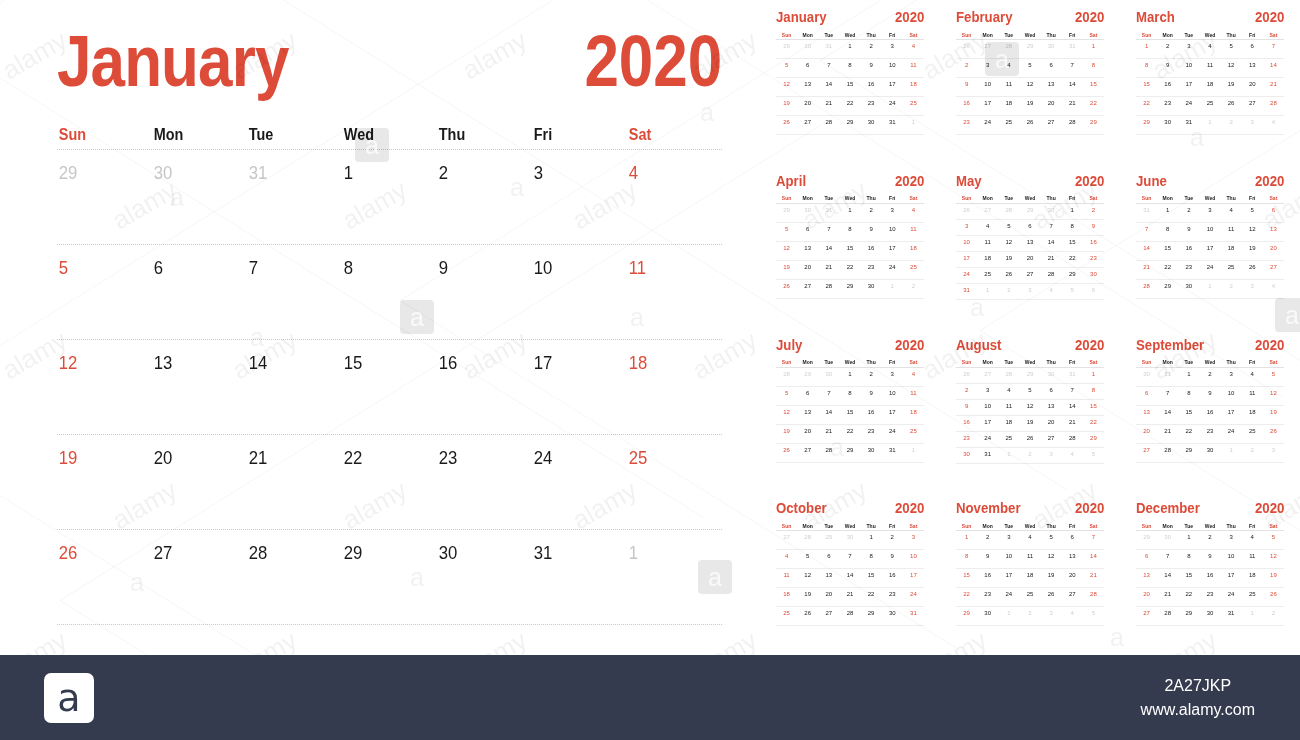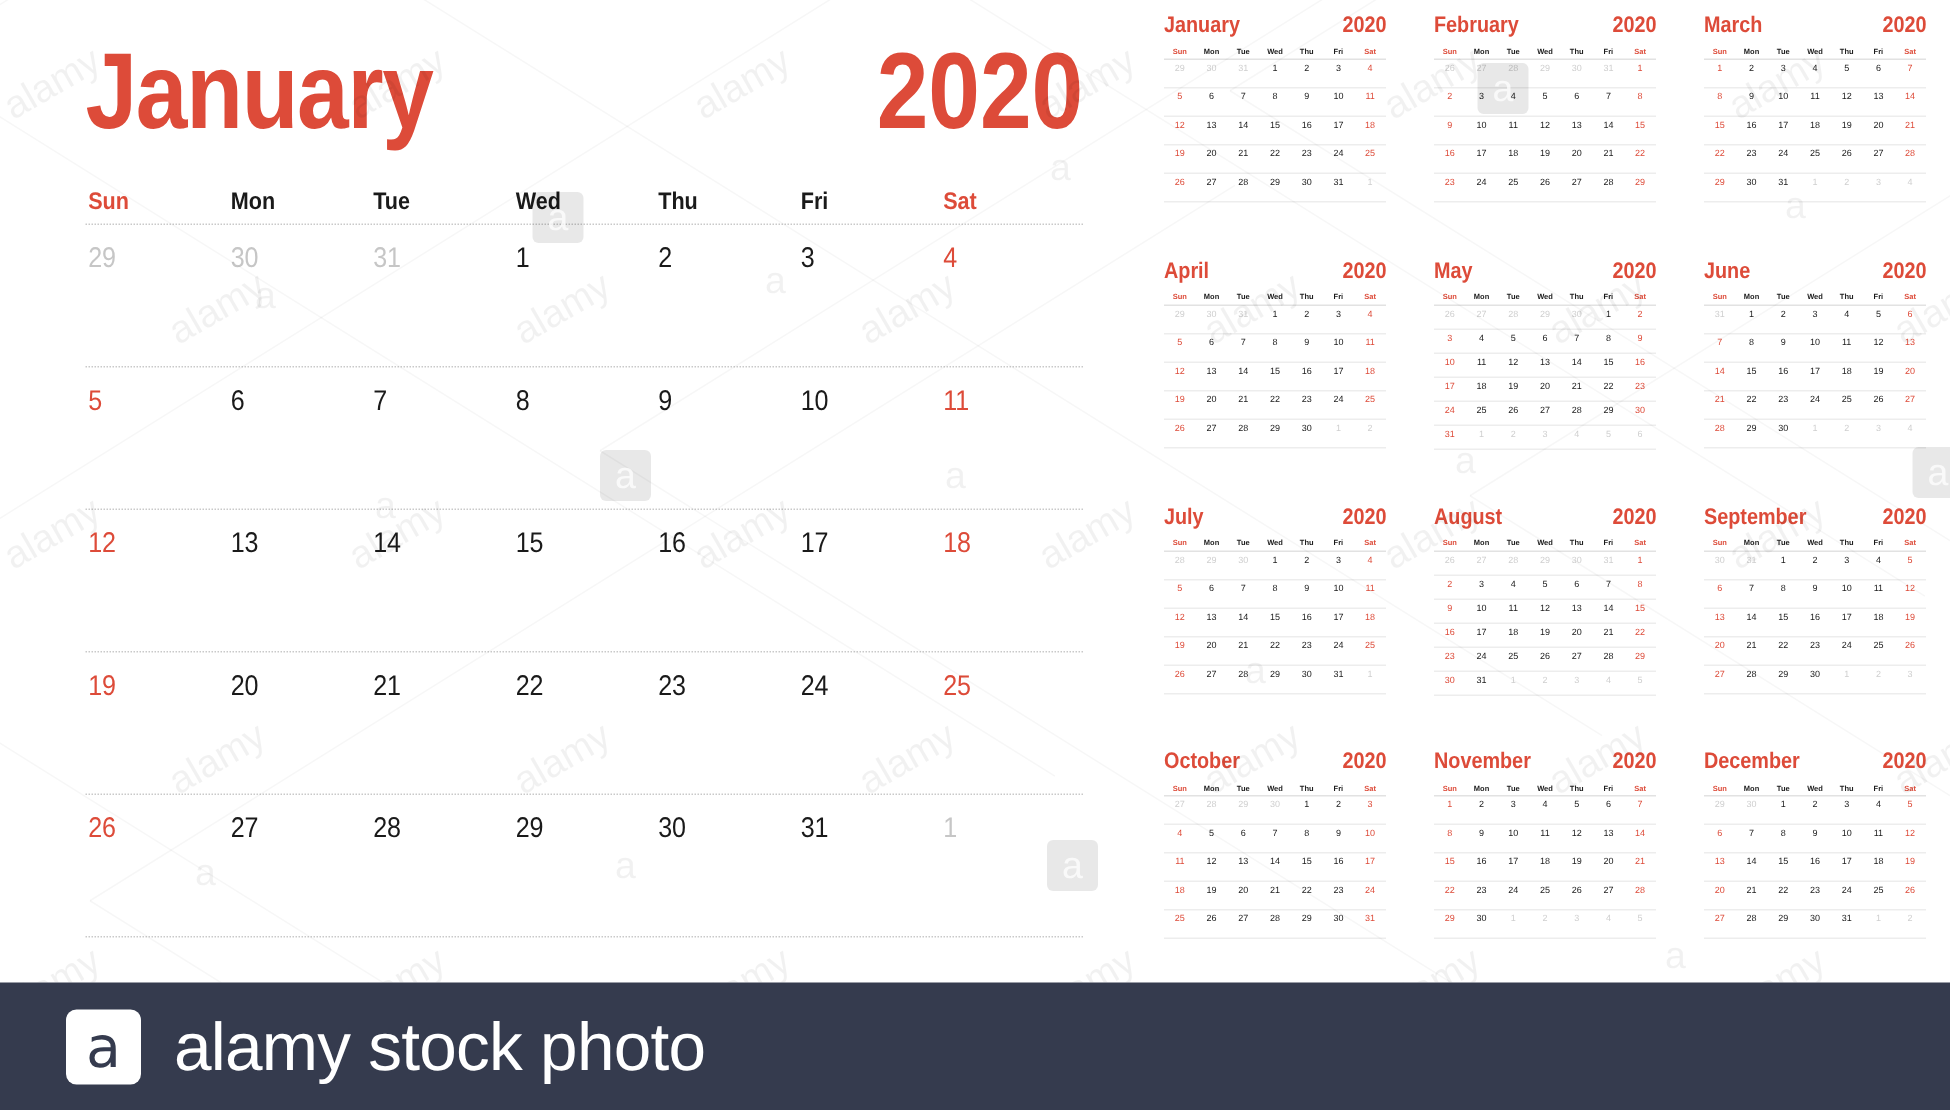--- a/index.html
+++ b/index.html
@@ -1162,17 +1162,20 @@
       <div class="wm-badge ghost" style="left: 1180px; top: 120px;">a</div>
       <div class="wm-badge ghost" style="left: 820px; top: 430px;">a</div>
       <div class="wm-badge ghost" style="left: 1100px; top: 620px;">a</div>
       <div class="wm-badge ghost" style="left: 240px; top: 320px;">a</div>
       <div class="wm-badge ghost" style="left: 620px; top: 300px;">a</div>
     </div>
 
   <div class="footer">
     <div class="footer-brand">
       <div class="footer-logo">a</div>
-      <div class="footer-text">alamy stock photo</div>
+    </div>
+    <div class="footer-right">
+      <div class="footer-id">2A27JKP</div>
+      <div class="footer-url">www.alamy.com</div>
     </div>
   </div>
 
 </div>
 
 </body></html>

